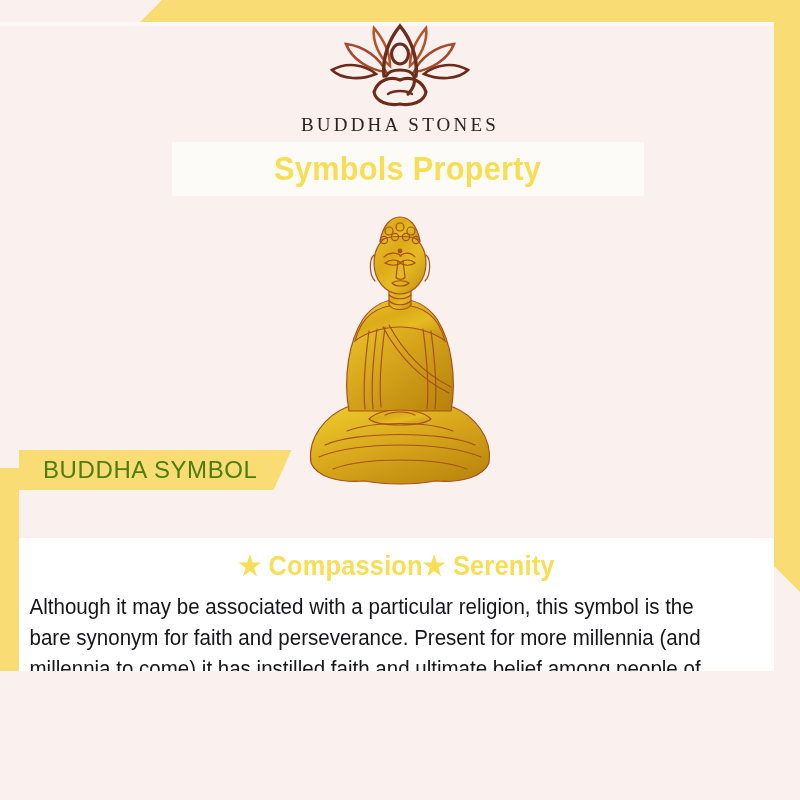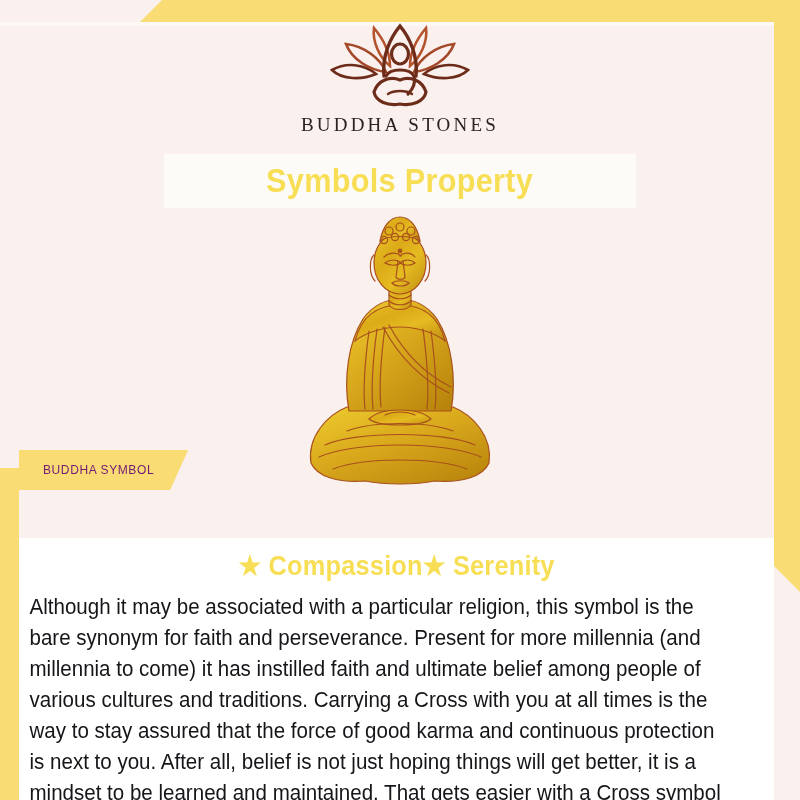--- a/index.html
+++ b/index.html
@@ -9,21 +9,21 @@
   body {
     width: 800px;
     height: 800px;
     background: #faf0ee;
     font-family: "Liberation Sans", sans-serif;
     overflow: hidden;
   }
   .page {
     position: relative;
     width: 800px;
-    height: 800px;
+    height: 671px;
     background: #faf0ee;
     overflow: hidden;
   }
 
   
   .deco-top {
     position: absolute;
     top: 0;
     left: 140px;
     width: 660px;
@@ -87,28 +87,27 @@
     font-size: 19px;
     letter-spacing: 3.2px;
     color: #2b2320;
     font-weight: 400;
   }
 
   
   .title-banner {
     position: absolute;
     top: 142px;
-    left: 164px;
+    left: 172px;
     width: 472px;
     height: 54px;
     background: #fdfbf8;
     display: flex;
     align-items: center;
     justify-content: center;
-    margin-top: 12px;
   }
   .title-text {
     font-family: "Liberation Sans Narrow", "Liberation Sans", sans-serif;
     font-weight: bold;
     font-size: 33px;
     color: #f7de55;
     letter-spacing: .3px;
     transform: scaleX(.93);
     white-space: nowrap;
   }
@@ -136,22 +135,22 @@
     top: 450px;
     left: 19px;
     height: 40px;
     padding: 0 34px 0 24px;
     background: #fadc74;
     display: flex;
     align-items: center;
     clip-path: polygon(0 0, 100% 0, calc(100% - 18px) 100%, 0 100%);
   }
   .ribbon-text {
-    font-size: 12px;
-    color: #701a75;
+    font-size: 24px;
+    color: #4d7c0f;
     letter-spacing: .6px;
     white-space: nowrap;
   }
 
   
   .content-card {
     position: absolute;
     left: 19px;
     top: 502px;
     width: 755px;

